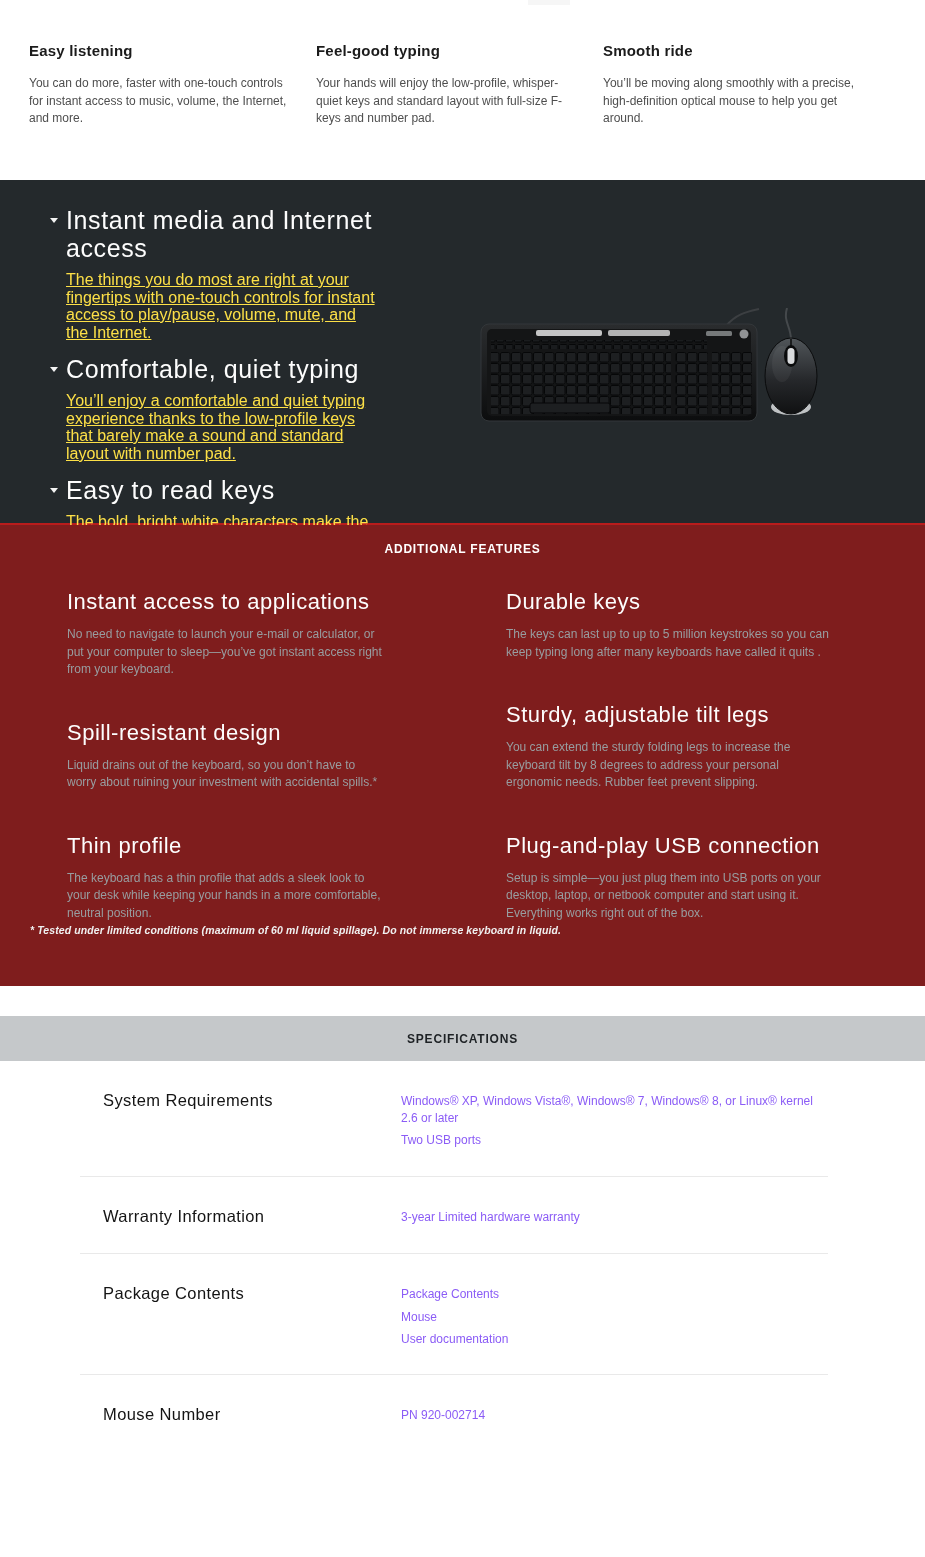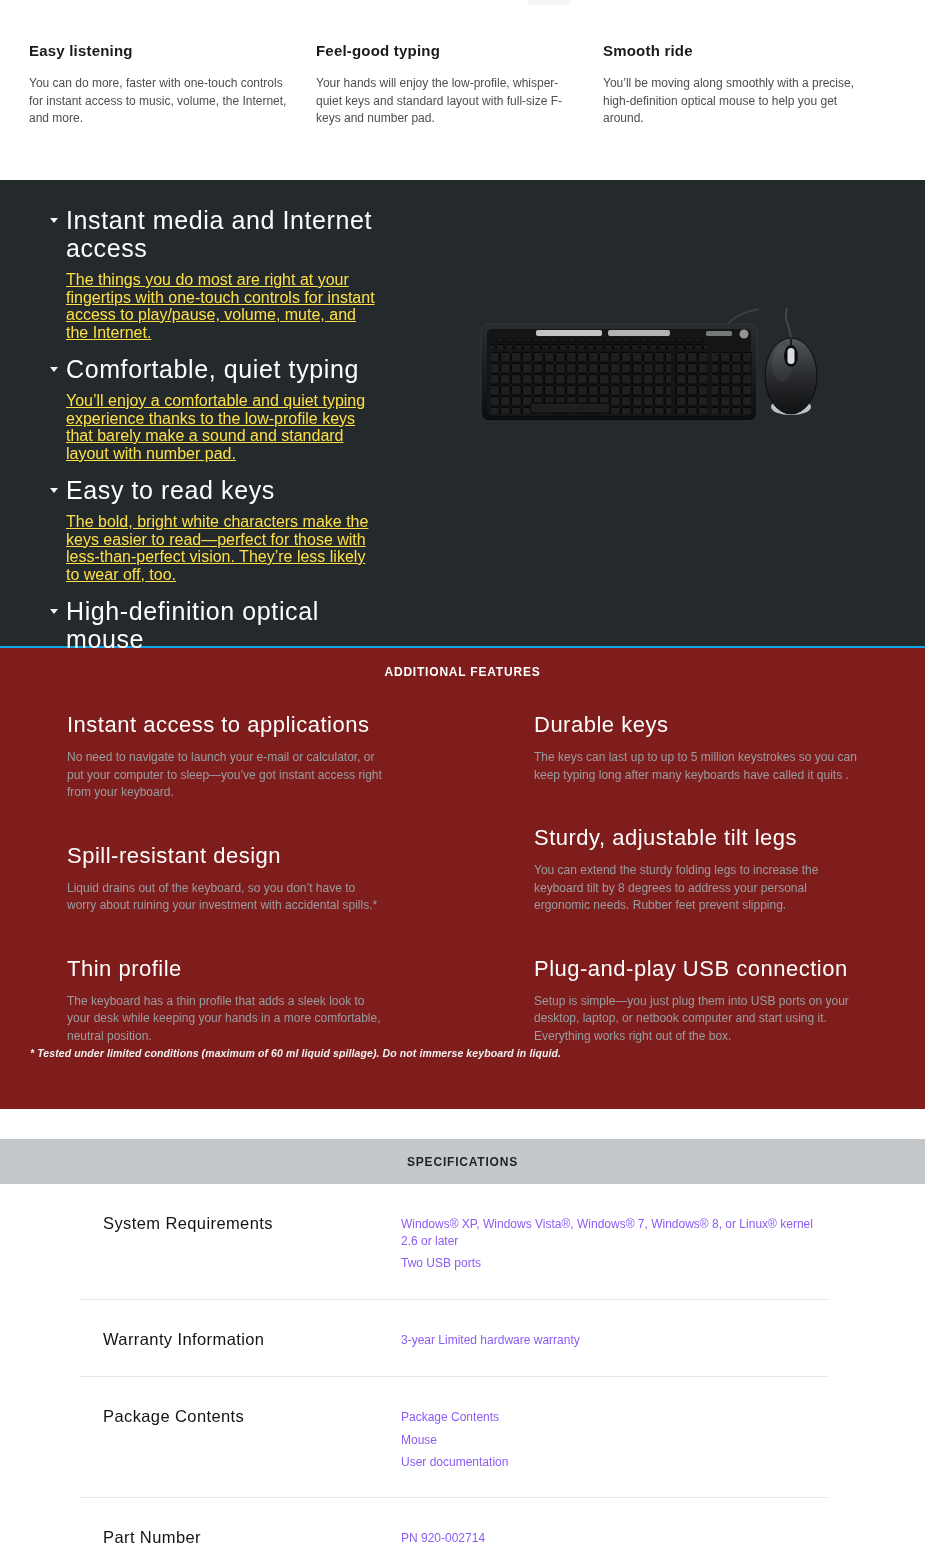--- a/index.html
+++ b/index.html
@@ -36,24 +36,24 @@
   }
   .hl-col p {
     font-size: 12px;
     color: #4e4e4e;
     line-height: 17.5px;
   }
 
   
   .features {
     position: relative;
-    height: 468px;
+    height: 345px;
     background: #24292c;
     padding: 26px 0 0 50px;
-    border-bottom: 2px solid #0ea5e9;
+    border-bottom: 2px solid #b91c1c;
   }
   .feature-list { width: 400px; }
   .feat { margin-bottom: 6px; }
   .feat-head {
     display: flex;
     align-items: flex-start;
     cursor: pointer;
   }
   .tri {
     width: 0; height: 0;
@@ -96,21 +96,21 @@
   }
   .sec-header-dark {
     text-align: center;
     font-size: 12px;
     font-weight: 700;
     letter-spacing: 0.8px;
     color: #ffffff;
   }
   .af-col { position: absolute; top: 64px; }
   .af-col.left  { left: 67px;  width: 315px; }
-  .af-col.right { left: 534px; width: 332px; }
+  .af-col.right { left: 506px; width: 332px; }
   .af-block { margin-bottom: 41px; }
   .af-block h2 {
     font-size: 22px;
     font-weight: 300;
     color: #fdfdfd;
     letter-spacing: 0.5px;
     line-height: 26px;
     margin-bottom: 11px;
   }
   .af-block p {
@@ -352,19 +352,19 @@
     <div class="spec-values">
       <p>Package Contents</p>
       <p>Mouse</p>
       <p>User documentation</p>
     </div>
   </div>
 
   <div class="spec-divider"></div>
 
   <div class="spec-row row-4">
-    <div class="spec-label">Part Number</div>
+    <div class="spec-label">Mouse Number</div>
     <div class="spec-values">
       <p>PN 920-002714</p>
     </div>
   </div>
 
 </section>
 
 </body></html>

